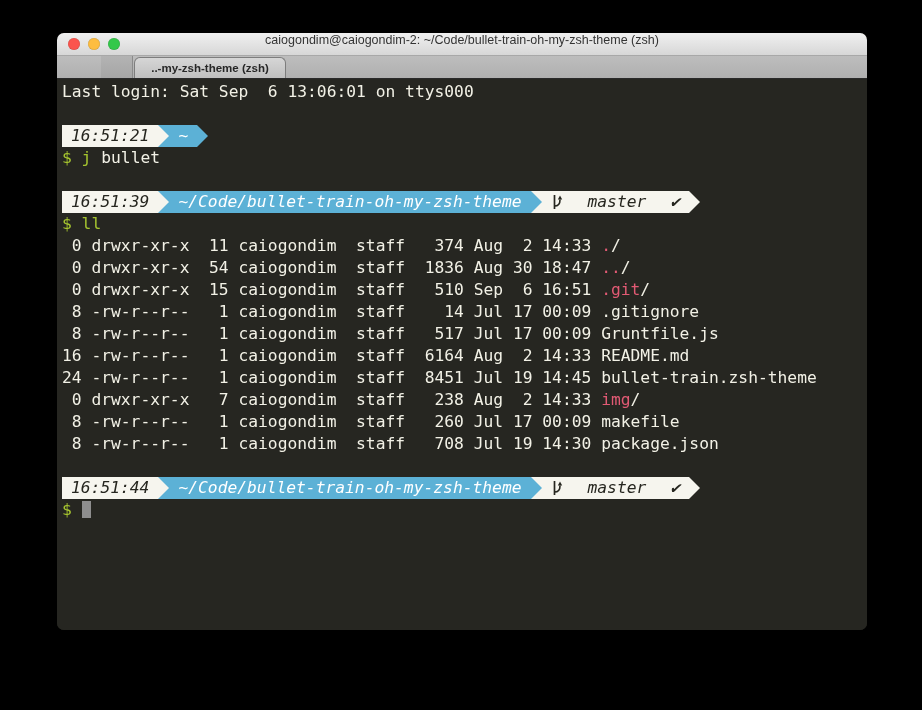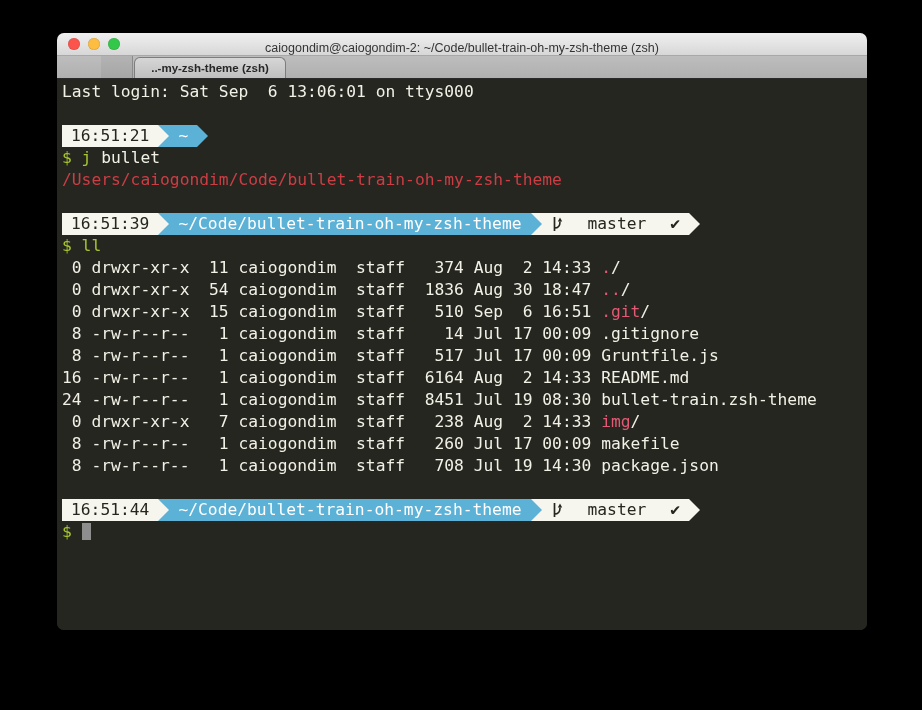--- a/index.html
+++ b/index.html
@@ -9,21 +9,21 @@
   }
   .window {
     position:absolute; left:57px; top:33px; width:810px; height:597px;
     border-radius:7px; box-shadow:0 0 0 1px rgba(0,0,0,.45), 0 12px 28px rgba(0,0,0,.55);
     overflow:hidden; background:#262621;
   }
   
   .titlebar {
     height:22px; background:linear-gradient(#f0f0f0,#d7d7d7);
     border-bottom:1px solid #a8a8a8; position:relative;
-    display:flex; align-items:flex-end; justify-content:center;
+    display:flex; align-items:flex-start; justify-content:center;
   }
   .title-text { font-size:12.5px; color:#343434; }
   .lights { position:absolute; left:11px; top:0; height:22px; display:flex; align-items:center; gap:8px; }
   .light { width:12px; height:12px; border-radius:50%; box-shadow:inset 0 0 1px rgba(0,0,0,.4); border:none; padding:0; cursor:default; }
   .light.red    { background:#fb544d; }
   .light.yellow { background:#fdbd40; }
   .light.green  { background:#34c84a; }
   
   .tabbar {
     height:22px; background:linear-gradient(#bdbdbd,#b0b0b0);
@@ -42,21 +42,21 @@
     height:553px; background:#262621; padding:2px 7px 0 5px; box-sizing:border-box;
     font-family:"DejaVu Sans Mono", monospace; font-size:16.3px; color:#f2f1e6;
     cursor:text;
   }
   .line { height:22px; line-height:22px; white-space:pre; }
   .green { color:#a5c42f; }
   .red   { color:#cc3d44; }
   .dir   { color:#e25a74; }
   
   .prompt { display:flex; align-items:center; height:22px; }
-  .seg { height:22px; line-height:22px; white-space:pre; }
+  .seg { height:22px; line-height:22px; white-space:pre;font-style:italic; }
   .seg-white { background:#f6f5ee; color:#26261f; padding:0 9px; }
   .seg-blue  { background:#5cb1d6; color:#ffffff; padding:0 9px; }
   .psep { width:0; height:0;
     border-top:11px solid transparent; border-bottom:11px solid transparent;
     border-left:11px solid transparent; }
   .sep-white-blue { border-left-color:#f6f5ee; background:#5cb1d6; }
   .sep-blue-dark  { border-left-color:#5cb1d6; }
   .sep-blue-white { border-left-color:#5cb1d6; background:#f6f5ee; }
   .sep-white-dark { border-left-color:#f6f5ee; }
   .branch-seg { display:flex; align-items:center; gap:24px; }
@@ -90,21 +90,20 @@
     <div class="line"></div>
 
     <div class="line prompt">
       <span class="seg seg-white">16:51:21</span>
       <span class="psep sep-white-blue"></span>
       <span class="seg seg-blue">~</span>
       <span class="psep sep-blue-dark"></span>
     </div>
 
     <div class="line"><span class="green">$ </span><span class="green">j</span><span> bullet</span></div>
-    <div class="line red">/Users/caiogondim/Code/bullet-train-oh-my-zsh-theme</div>
     <div class="line"></div>
 
     <div class="line prompt">
       <span class="seg seg-white">16:51:39</span>
       <span class="psep sep-white-blue"></span>
       <span class="seg seg-blue">~/Code/bullet-train-oh-my-zsh-theme</span>
       <span class="psep sep-blue-white"></span>
       <span class="seg seg-white branch-seg">
         <svg class="branch-icon" viewBox="0 0 13 16">
           <path d="M3.5 1 L3.5 15" stroke="#26261f" stroke-width="1.7" fill="none"></path>
@@ -126,21 +125,21 @@
 
   <div class="line"><span class="ls-pre"> 0 drwxr-xr-x  15 caiogondim  staff   510 Sep  6 16:51 </span><span class="ls-name dir">.git</span><span class="ls-suffix">/</span></div>
 
   <div class="line"><span class="ls-pre"> 8 -rw-r--r--   1 caiogondim  staff    14 Jul 17 00:09 </span><span class="ls-name">.gitignore</span><span class="ls-suffix"></span></div>
 
 
   <div class="line"><span class="ls-pre"> 8 -rw-r--r--   1 caiogondim  staff   517 Jul 17 00:09 </span><span class="ls-name">Gruntfile.js</span><span class="ls-suffix"></span></div>
 
   <div class="line"><span class="ls-pre">16 -rw-r--r--   1 caiogondim  staff  6164 Aug  2 14:33 </span><span class="ls-name">README.md</span><span class="ls-suffix"></span></div>
 
-  <div class="line"><span class="ls-pre">24 -rw-r--r--   1 caiogondim  staff  8451 Jul 19 08:30 </span><span class="ls-name">bullet-train.zsh-theme</span><span class="ls-suffix"></span></div>
+  <div class="line"><span class="ls-pre">24 -rw-r--r--   1 caiogondim  staff  8451 Jul 19 14:45 </span><span class="ls-name">bullet-train.zsh-theme</span><span class="ls-suffix"></span></div>
 
   <div class="line"><span class="ls-pre"> 0 drwxr-xr-x   7 caiogondim  staff   238 Aug  2 14:33 </span><span class="ls-name dir">img</span><span class="ls-suffix">/</span></div>
 
   <div class="line"><span class="ls-pre"> 8 -rw-r--r--   1 caiogondim  staff   260 Jul 17 00:09 </span><span class="ls-name">makefile</span><span class="ls-suffix"></span></div>
 
   <div class="line"><span class="ls-pre"> 8 -rw-r--r--   1 caiogondim  staff   708 Jul 19 14:30 </span><span class="ls-name">package.json</span><span class="ls-suffix"></span></div>
 </div>
 
     <div class="line"></div>
 

